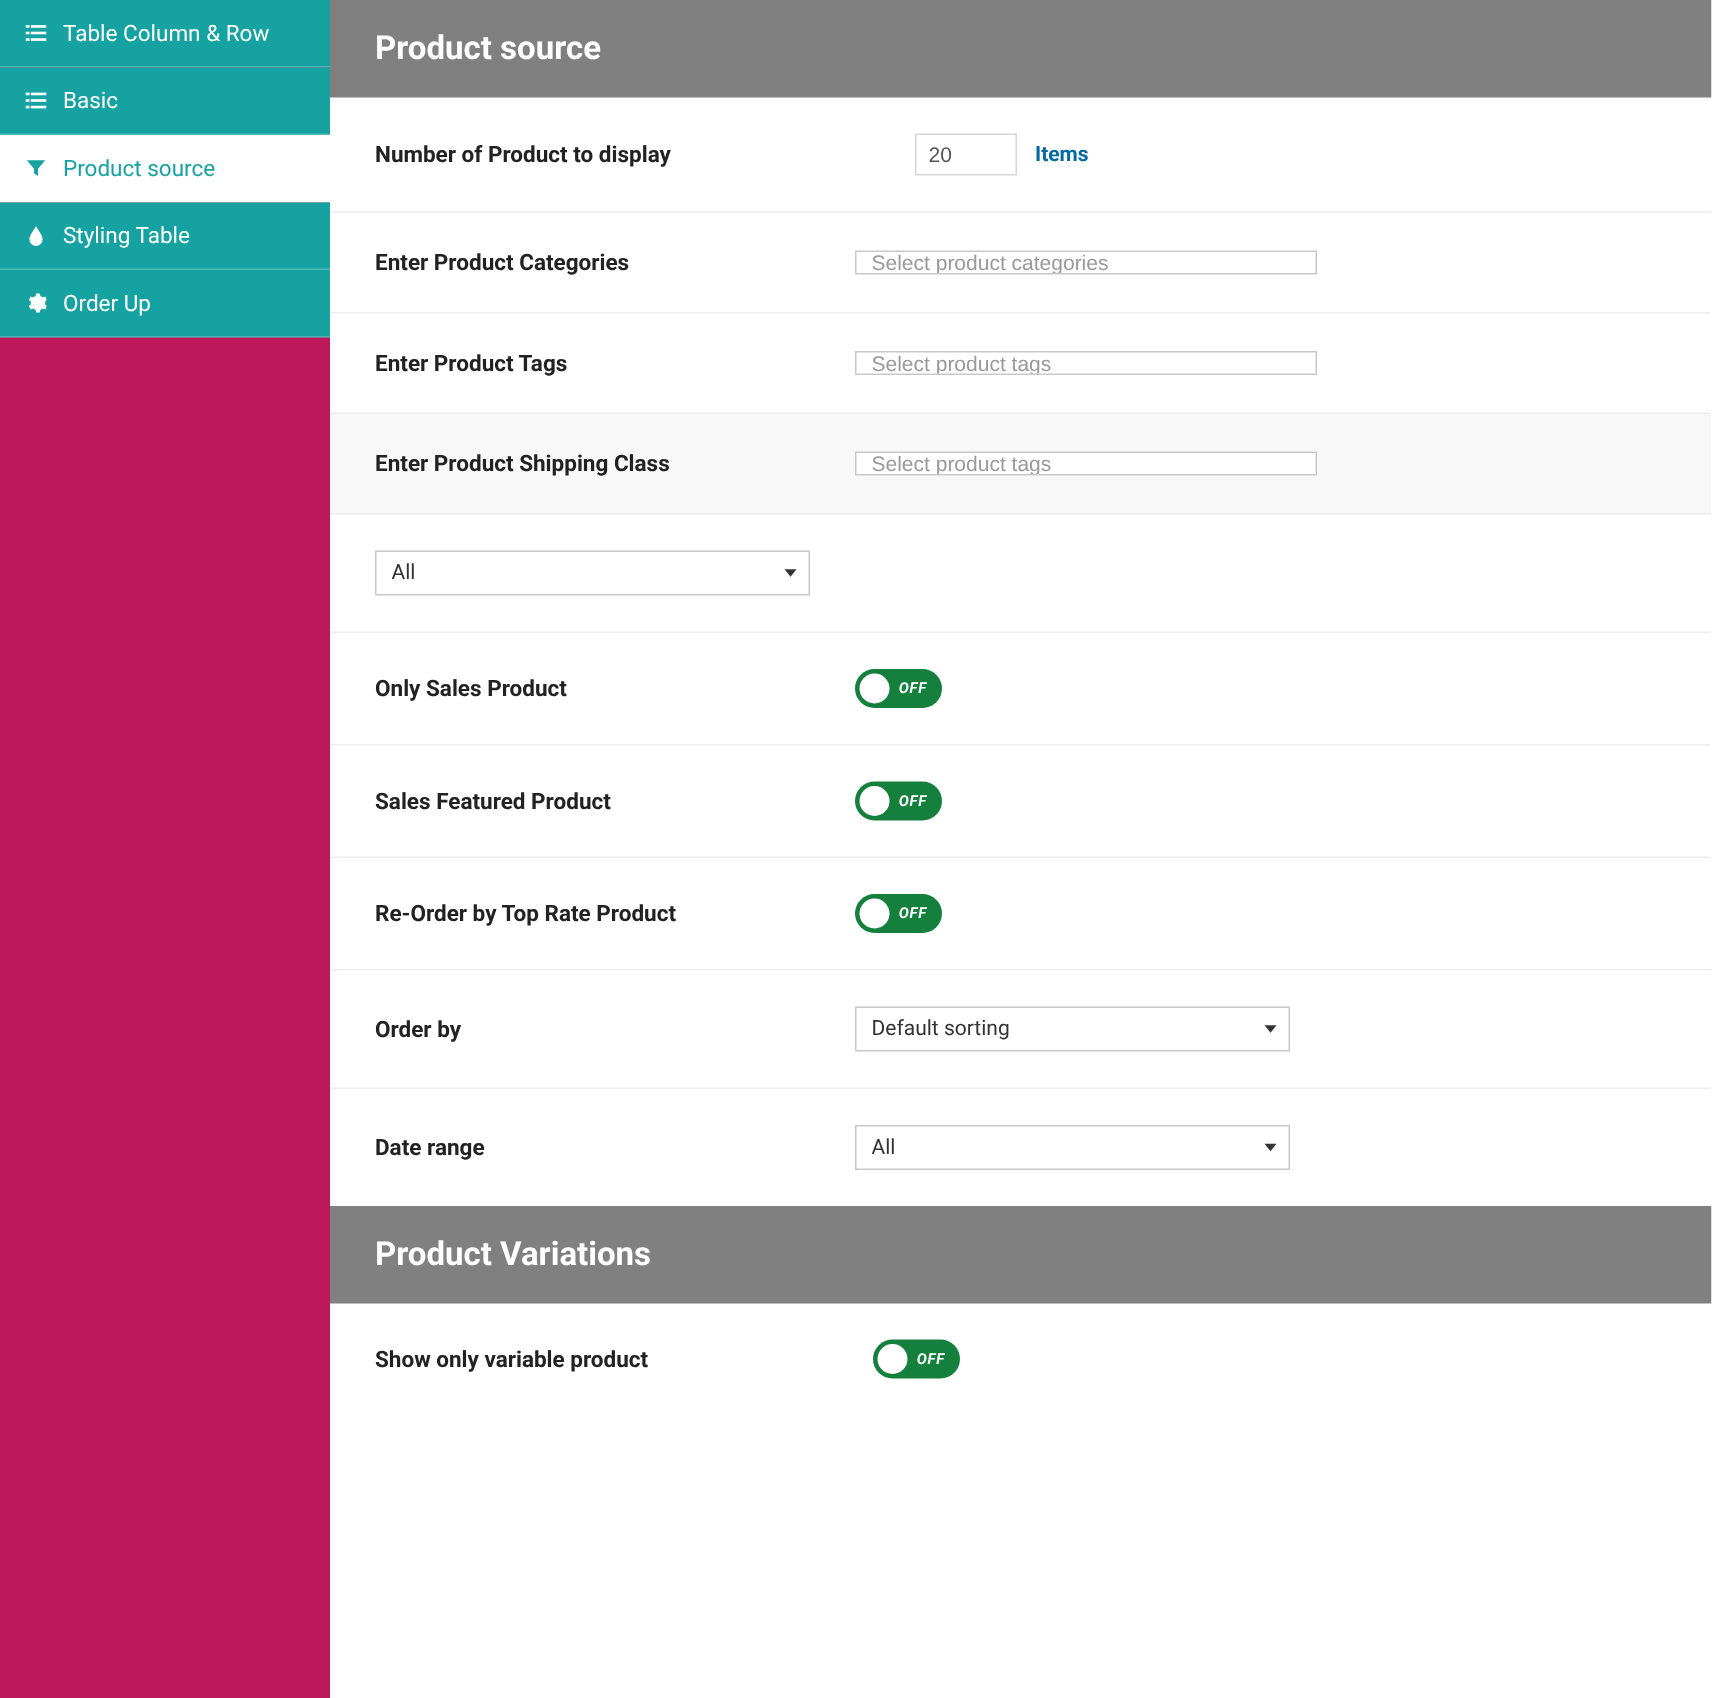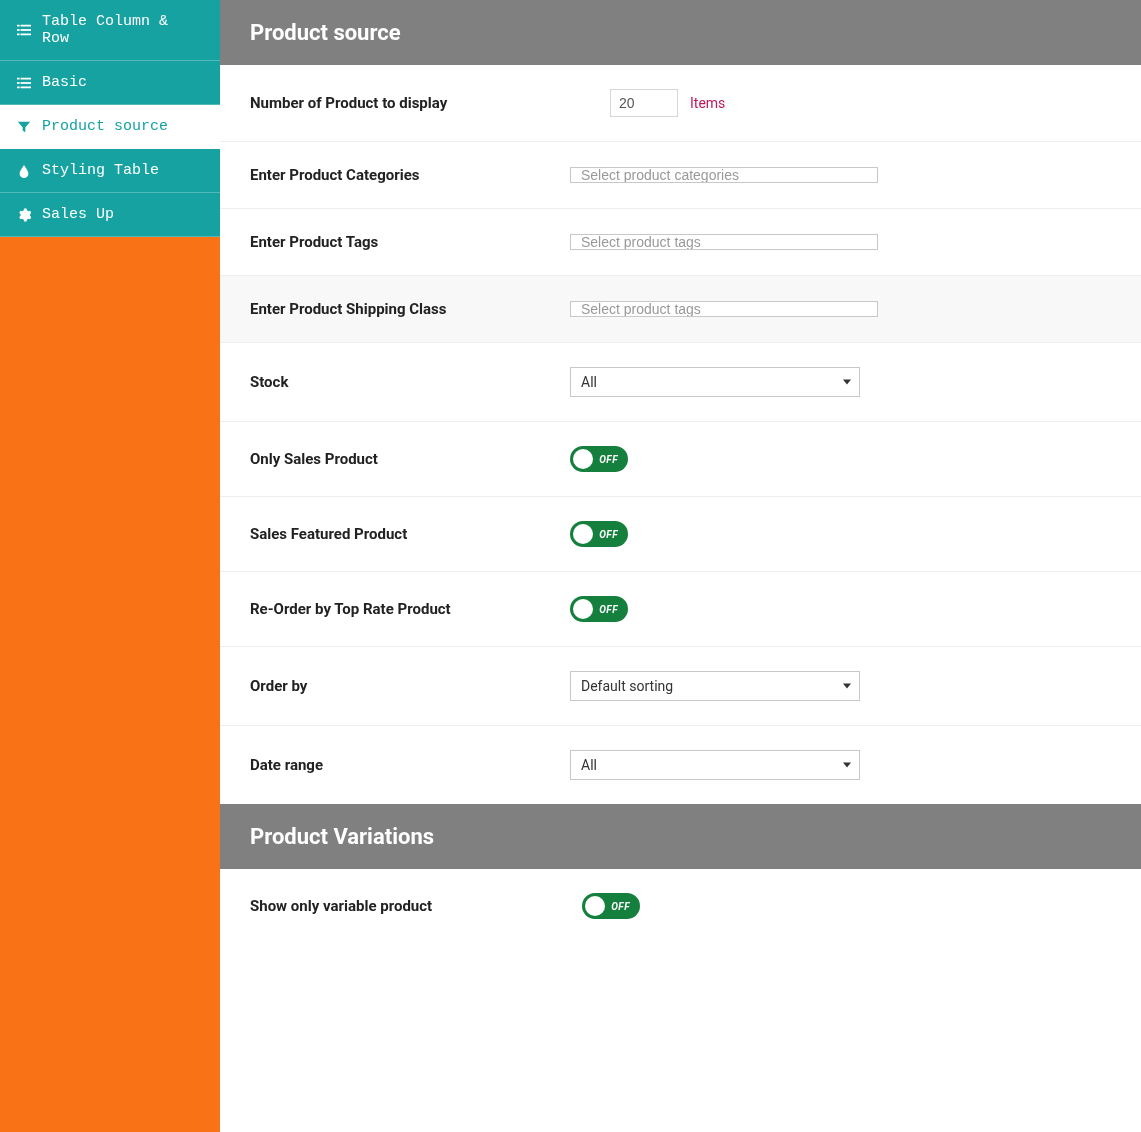--- a/index.html
+++ b/index.html
@@ -8,23 +8,22 @@
       font-size: 14px;
       color: #222;
       background: #fff;
       width: 1141px;
     }
     .layout { display: flex; align-items: stretch; min-height: 1132px; }
 
     
     .sidebar {
       width: 220px;
-      background: #f97316;
+      background: #be185d;
       flex: 0 0 220px;
-      font-family: Liberation Mono, monospace;
     }
     .sidebar-item {
       display: flex;
       align-items: center;
       gap: 10px;
       padding: 13px 16px;
       color: #fff;
       font-size: 15px;
       border-bottom: 1px solid rgba(255,255,255,0.25);
       cursor: pointer;
@@ -66,21 +65,21 @@
     .num-input {
       width: 68px;
       height: 28px;
       border: 1px solid #d7d7d7;
       padding: 3px 8px;
       font-size: 14px;
       color: #555;
       background: #fff;
       margin-left: 40px;
     }
-    .items-text { font-size: 14px; color: #be185d; margin-left: 4px; }
+    .items-text { font-size: 14px; color: #0369a1; margin-left: 4px; font-weight: bold; }
 
     .text-select-input {
       width: 308px;
       height: 16px;
       border: 1px solid #c8c8c8;
       background: #fff;
       padding: 4px 10px;
       font-size: 14px;
       color: #888;
     }
@@ -184,21 +183,21 @@
           </svg>
       </span>
       <span>Styling Table</span>
     </div>
     <div class="sidebar-item">
       <span class="icon">
         <svg viewBox="0 0 16 16" fill="currentColor">
             <path d="M8 5a3 3 0 100 6 3 3 0 000-6zm7 3a7 7 0 00-.1-1.1l1.6-1.2-1.5-2.6-1.9.7a7 7 0 00-1.9-1.1L11 .7H8l-.2 2a7 7 0 00-1.9 1.1l-1.9-.7L2.5 5.7l1.6 1.2A7 7 0 004 8c0 .4 0 .7.1 1.1L2.5 10.3l1.5 2.6 1.9-.7a7 7 0 001.9 1.1l.2 2h3l.2-2a7 7 0 001.9-1.1l1.9.7 1.5-2.6-1.6-1.2c.1-.4.1-.7.1-1.1z"></path>
           </svg>
       </span>
-      <span>Sales Up</span>
+      <span>Order Up</span>
     </div>
   </aside>
 
   <main class="main">
     <div class="section-header">
       <span>Product source</span>
     </div>
 
     <div class="row">
       <div class="row-label">Number of Product to display</div>
@@ -223,21 +222,20 @@
     </div>
 
     <div class="row alt">
       <div class="row-label">Enter Product Shipping Class</div>
       <div class="row-control">
         <input class="text-select-input" placeholder="Select product tags" style="">
       </div>
     </div>
 
     <div class="row">
-      <div class="row-label">Stock</div>
       <div class="row-control">
         <div class="dropdown">
           <span>All</span>
           <span class="caret"></span>
         </div>
       </div>
     </div>
 
     <div class="row">
       <div class="row-label">Only Sales Product</div>

